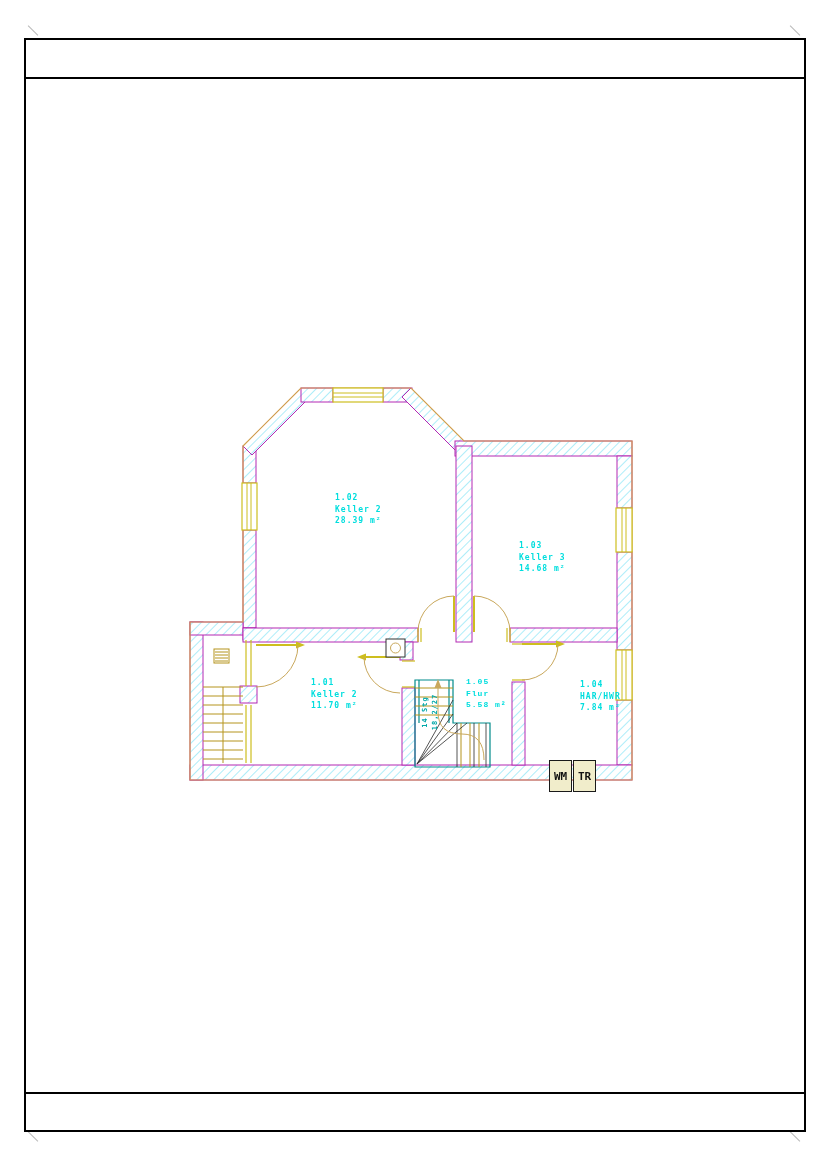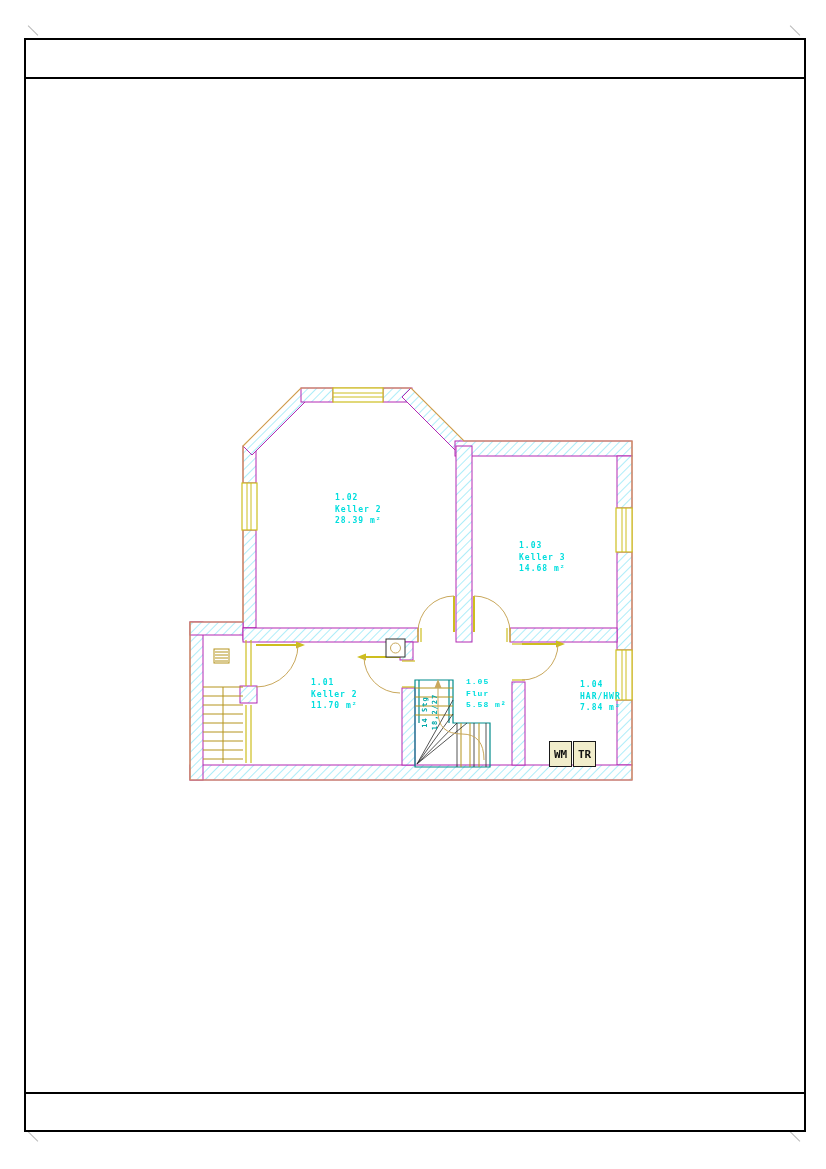--- a/index.html
+++ b/index.html
@@ -54,26 +54,26 @@
   }
   .stair-note {
     position:absolute; left:206px; top:328px; width:78px; height:24px;
     transform: rotate(-90deg);
     display:flex; flex-direction:column; align-items:center; justify-content:center;
     color:var(--stair-text);
     font: bold 7px "DejaVu Sans Mono", monospace;
     letter-spacing:1px; line-height:10px;
   }
   .appliance {
-    position:absolute; width:23px; height:26px;
+    position:absolute; width:23px; height:32px;
     background:var(--appliance-bg);
     border:1px solid var(--appliance-border);
     color:#111;
     font: bold 11px "DejaVu Sans Mono", monospace;
-    display:flex; align-items:center; justify-content:center;
+    display:flex; align-items:center; justify-content:center;margin-top:19px;
   }
 </style>
 </head>
 <body>
 
 <div class="sheet">
 
   <div class="corner-mark" style="left:26px; top:30px;"></div>
   <div class="corner-mark" style="left:788px; top:30px;"></div>
   <div class="corner-mark" style="left:26px; top:1136px;"></div>

